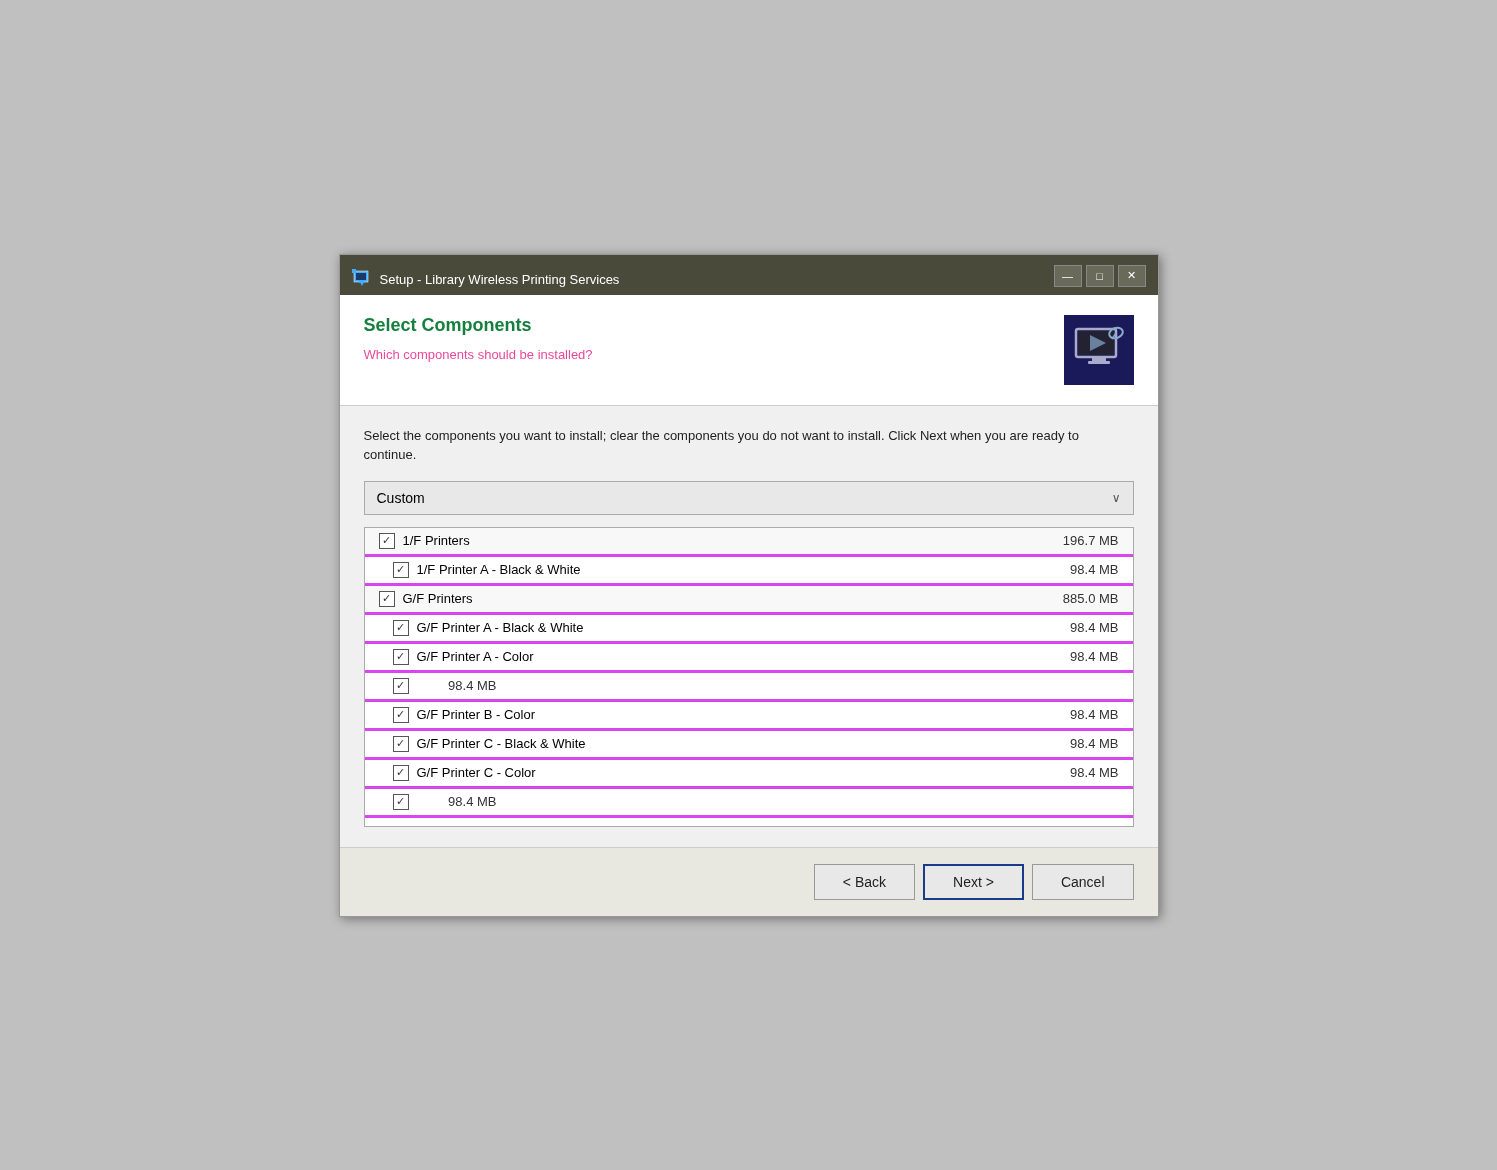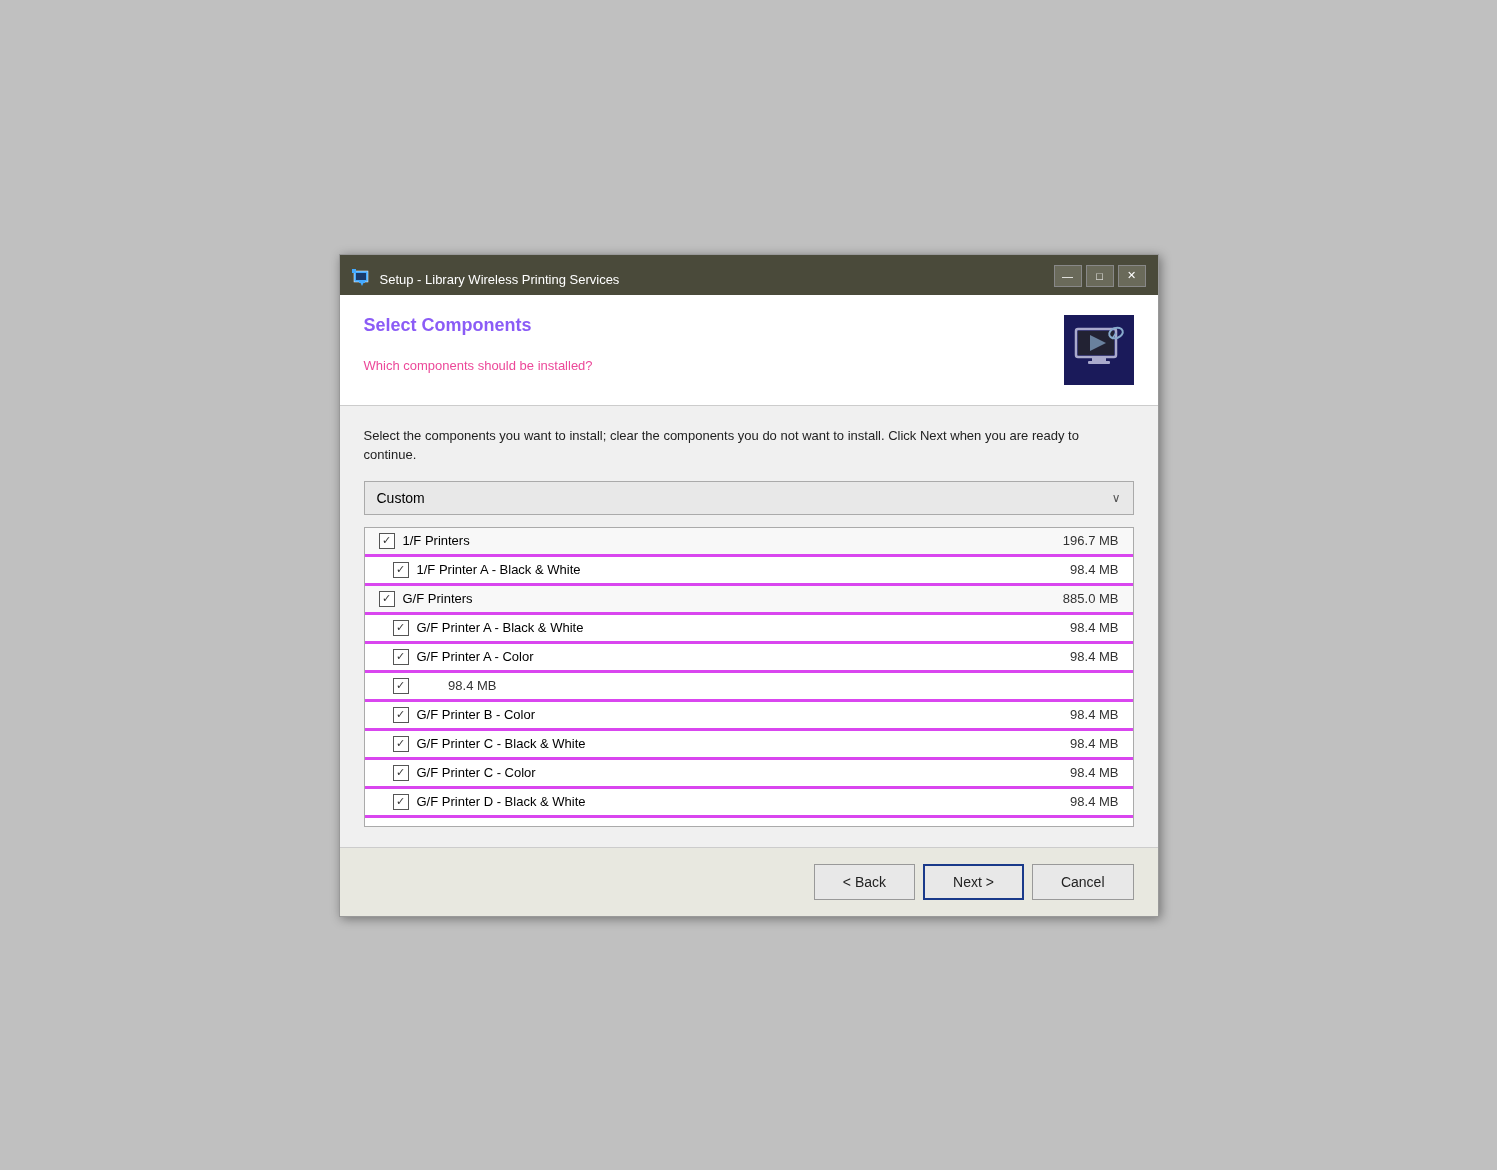--- a/index.html
+++ b/index.html
@@ -58,22 +58,22 @@
       background: white;
       display: flex;
       align-items: flex-start;
       padding: 20px 24px;
       border-bottom: 1px solid #ccc;
     }
     .header-text { flex: 1; }
     .header-title {
       font-size: 18px;
       font-weight: bold;
-      color: #8b5cf6;
-      margin-bottom: 22px;
+      color: #15803d;
+      margin-bottom: 11px;
     }
     .header-subtitle {
       font-size: 13px;
       color: #ec4899;
     }
     .header-logo {
       width: 70px;
       height: 70px;
       background: #1a1a5a;
       display: flex;
@@ -291,21 +291,20 @@
           <span class="item-label">G/F Printer C - Black &amp; White</span>
           <span class="item-size">98.4 MB</span>
         </div>
         <div class="list-item child">
           <div class="checkbox checked"></div>
           <span class="item-label">G/F Printer C - Color</span>
           <span class="item-size">98.4 MB</span>
         </div>
         <div class="list-item child">
           <div class="checkbox checked"></div>
-          <span class="item-label">G/F Printer D - Black &amp; White</span>
           <span class="item-size">98.4 MB</span>
         </div>
       </div>
 
   </div>
 
   <div class="footer">
     <button class="btn">&lt; Back</button>
     <button class="btn primary">Next &gt;</button>
     <button class="btn">Cancel</button>

